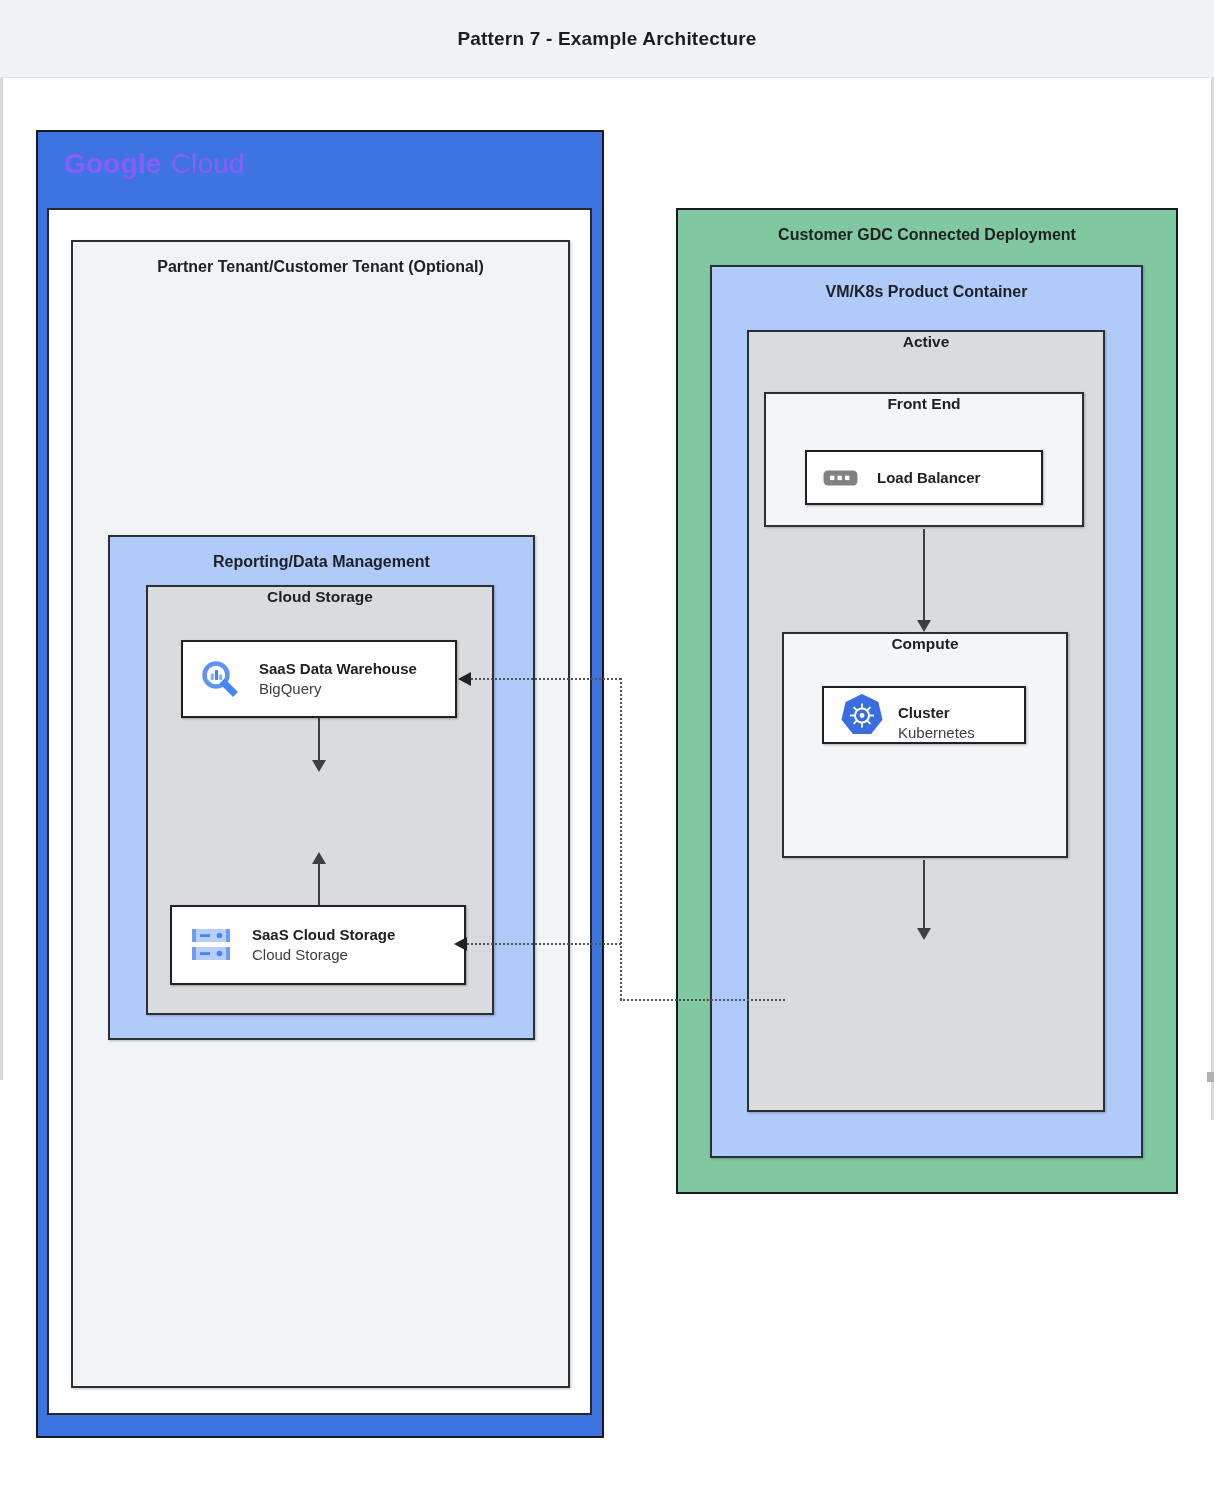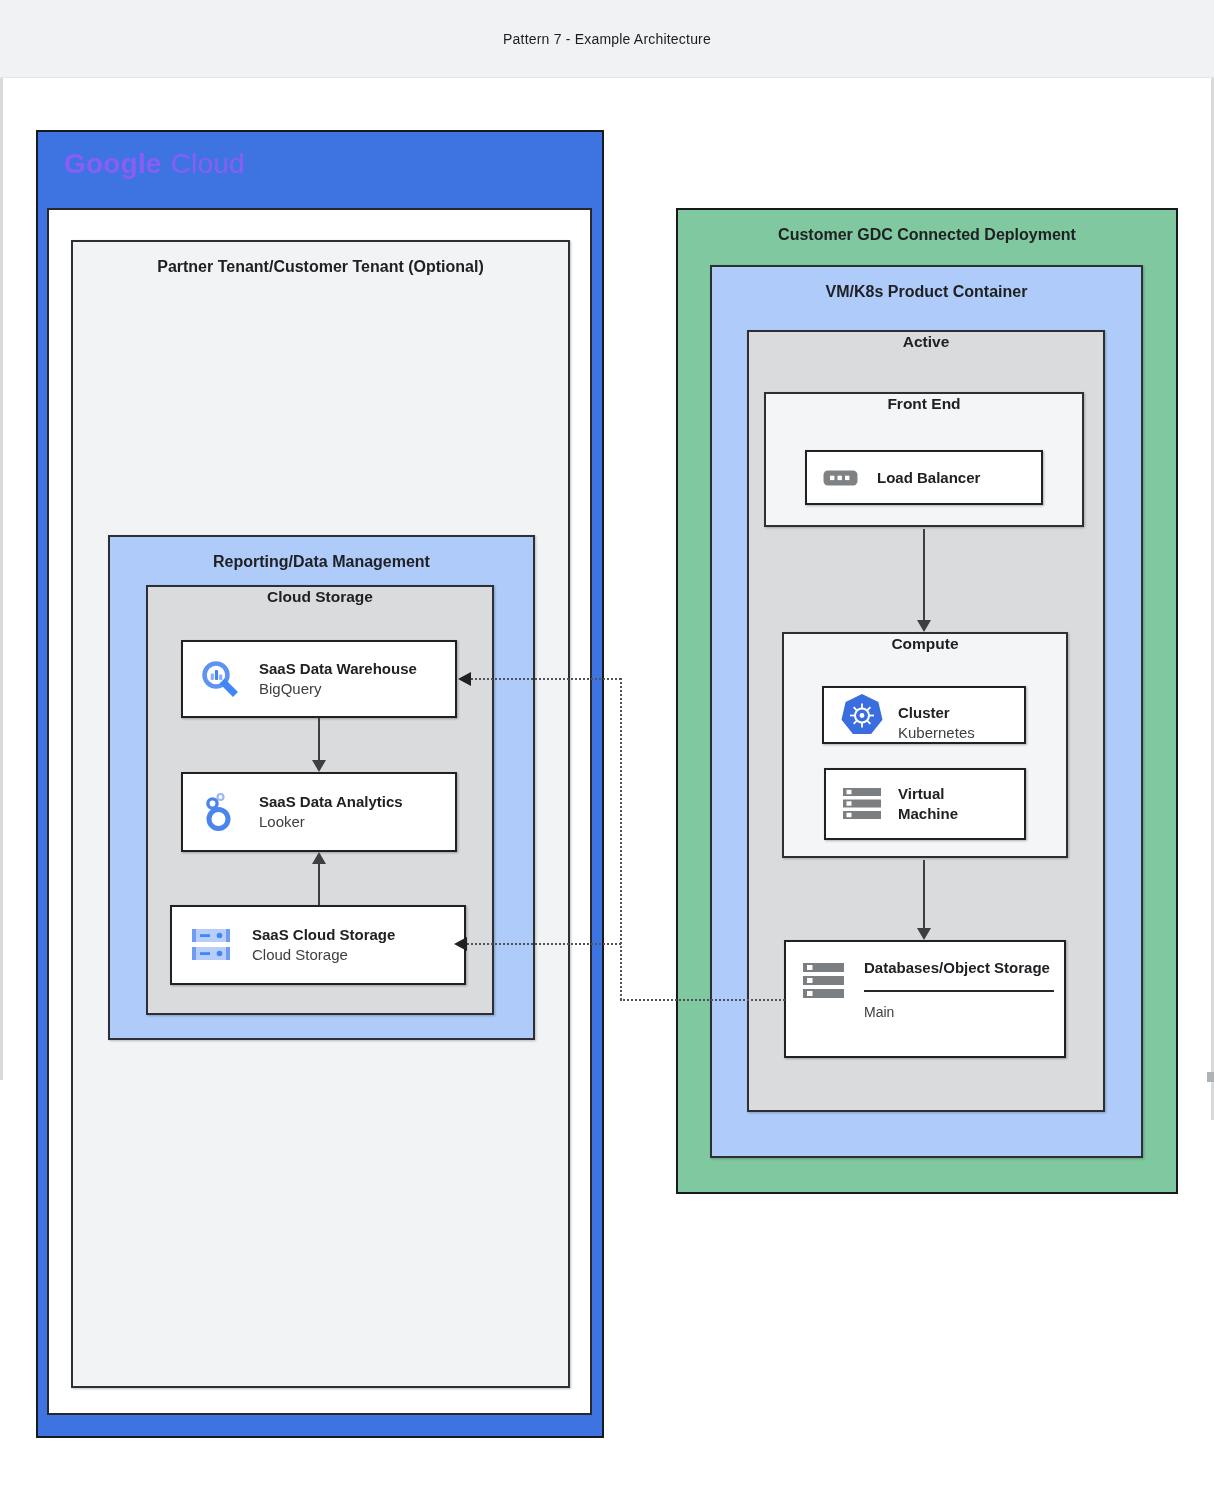--- a/index.html
+++ b/index.html
@@ -14,21 +14,21 @@
     --line:#3c4043;
   }
   html,body{margin:0;padding:0;background:#ffffff;}
   body{font-family:"Liberation Sans", sans-serif; color:var(--ink);}
   #canvas{position:relative;width:1214px;height:1492px;background:#ffffff;overflow:hidden;margin:0 auto;}
   .abs{position:absolute;box-sizing:border-box;}
 
   
   .header{left:0;top:0;width:1214px;height:78px;background:#f0f2f4;border-bottom:1px solid #e3e5e7;
           display:flex;align-items:center;justify-content:center;}
-  .header-title{font-size:14px;font-weight:normal;color:#1b1d1f;letter-spacing:.2px;}
+  .header-title{font-size:19px;font-weight:bold;color:#1b1d1f;letter-spacing:.2px;}
 
   
   .edge-line{background:#d9dadc;}
   .edge-tick{background:#aeb1b5;}
 
   
   .frame{border:2px solid #17191c;}
   .panel{border:2px solid #2c2f33;box-shadow:1px 1px 2px rgba(32,33,36,.28);}
   .card{background:#ffffff;border:2px solid #202124;box-shadow:1px 1px 2px rgba(32,33,36,.32);
         display:flex;align-items:center;}
@@ -107,34 +107,20 @@
         <rect x="15.9" y="12" width="3.2" height="10" rx="1" fill="#4285f4"></rect>
         <rect x="20.1" y="16.5" width="3.2" height="5.5" rx="1" fill="#8cb0f8"></rect>
       </svg>
     </span>
     <span class="txt">
       <div class="t">SaaS Data Warehouse</div>
       <div class="s">BigQuery</div>
     </span>
   </div>
 
-  <div class="abs card" style="left:181px;top:772px;width:276px;height:80px;">
-    <span class="icon">
-      <svg width="42" height="42" viewBox="0 0 42 42">
-        <circle cx="21.5" cy="6" r="3" fill="none" stroke="#9bb9f9" stroke-width="2.2"></circle>
-        <circle cx="13.5" cy="12.5" r="4.6" fill="none" stroke="#4c84ee" stroke-width="3.4"></circle>
-        <line x1="16.5" y1="16" x2="18.5" y2="19.5" stroke="#4c84ee" stroke-width="3"></line>
-        <circle cx="19.5" cy="28" r="9.5" fill="none" stroke="#4c84ee" stroke-width="5"></circle>
-      </svg>
-    </span>
-    <span class="txt">
-      <div class="t">SaaS Data Analytics</div>
-      <div class="s">Looker</div>
-    </span>
-  </div>
 
   <div class="abs card" style="left:170px;top:905px;width:296px;height:80px;">
     <span class="icon">
       <svg width="46" height="38" viewBox="0 0 46 38">
         <g>
           <rect x="4" y="3" width="38" height="13" rx="1" fill="#b8cefa"></rect>
           <rect x="4" y="3" width="4" height="13" fill="#6d9bf5"></rect>
           <rect x="38" y="3" width="4" height="13" fill="#6d9bf5"></rect>
           <rect x="12" y="8.2" width="10" height="2.8" fill="#4285f4"></rect>
           <circle cx="31.5" cy="9.5" r="2.8" fill="#4285f4"></circle>
@@ -210,61 +196,21 @@
         </g>
         <circle cx="22" cy="22.5" r="2.4" fill="#ffffff"></circle>
       </svg>
     </span>
     <span class="txt" style="margin-left:14px;margin-top:15px;">
       <div class="t">Cluster</div>
       <div class="s">Kubernetes</div>
     </span>
   </div>
 
-  <div class="abs card" style="left:824px;top:768px;width:202px;height:72px;">
-    <span class="icon">
-      <svg width="42" height="34" viewBox="0 0 42 34">
-        <g fill="#7c7f82">
-          <rect x="1" y="1" width="38" height="8"></rect>
-          <rect x="1" y="12.5" width="38" height="8"></rect>
-          <rect x="1" y="24" width="38" height="8"></rect>
-        </g>
-        <g fill="#ffffff">
-          <rect x="4.5" y="2.8" width="5" height="4.4"></rect>
-          <rect x="4.5" y="14.3" width="5" height="4.4"></rect>
-          <rect x="4.5" y="25.8" width="5" height="4.4"></rect>
-        </g>
-      </svg>
-    </span>
-    <span class="txt" style="margin-left:14px;width:92px;">
-      <div class="t">Virtual Machine</div>
-    </span>
-  </div>
-
-  <div class="abs card" style="left:784px;top:940px;width:282px;height:118px;align-items:flex-start;">
-    <span class="icon" style="margin-top:20px;">
-      <svg width="44" height="40" viewBox="0 0 44 40">
-        <g fill="#7c7f82">
-          <rect x="1" y="1" width="41" height="9"></rect>
-          <rect x="1" y="14" width="41" height="9"></rect>
-          <rect x="1" y="27" width="41" height="9"></rect>
-        </g>
-        <g fill="#ffffff">
-          <rect x="5" y="3" width="5.5" height="5"></rect>
-          <rect x="5" y="16" width="5.5" height="5"></rect>
-          <rect x="5" y="29" width="5.5" height="5"></rect>
-        </g>
-      </svg>
-    </span>
-    <span class="db-inner" style="margin-top:16px;">
-      <div class="db-title">Databases/Object Storage</div>
-      <hr class="db-div">
-      <div class="db-footer">Main</div>
-    </span>
-  </div>
+
 
   <div class="abs solid-v" style="left:923px;top:529px;height:92px;"></div>
   <div class="abs head-down" style="left:917px;top:620px;"></div>
   <div class="abs solid-v" style="left:923px;top:860px;height:69px;"></div>
   <div class="abs head-down" style="left:917px;top:928px;"></div>
 
   <div class="abs head-left" style="left:458px;top:672px;"></div>
   <div class="abs dot-h" style="left:471px;top:678px;width:150px;"></div>
   <div class="abs head-left" style="left:454px;top:937px;"></div>
   <div class="abs dot-h" style="left:467px;top:943px;width:154px;"></div>

